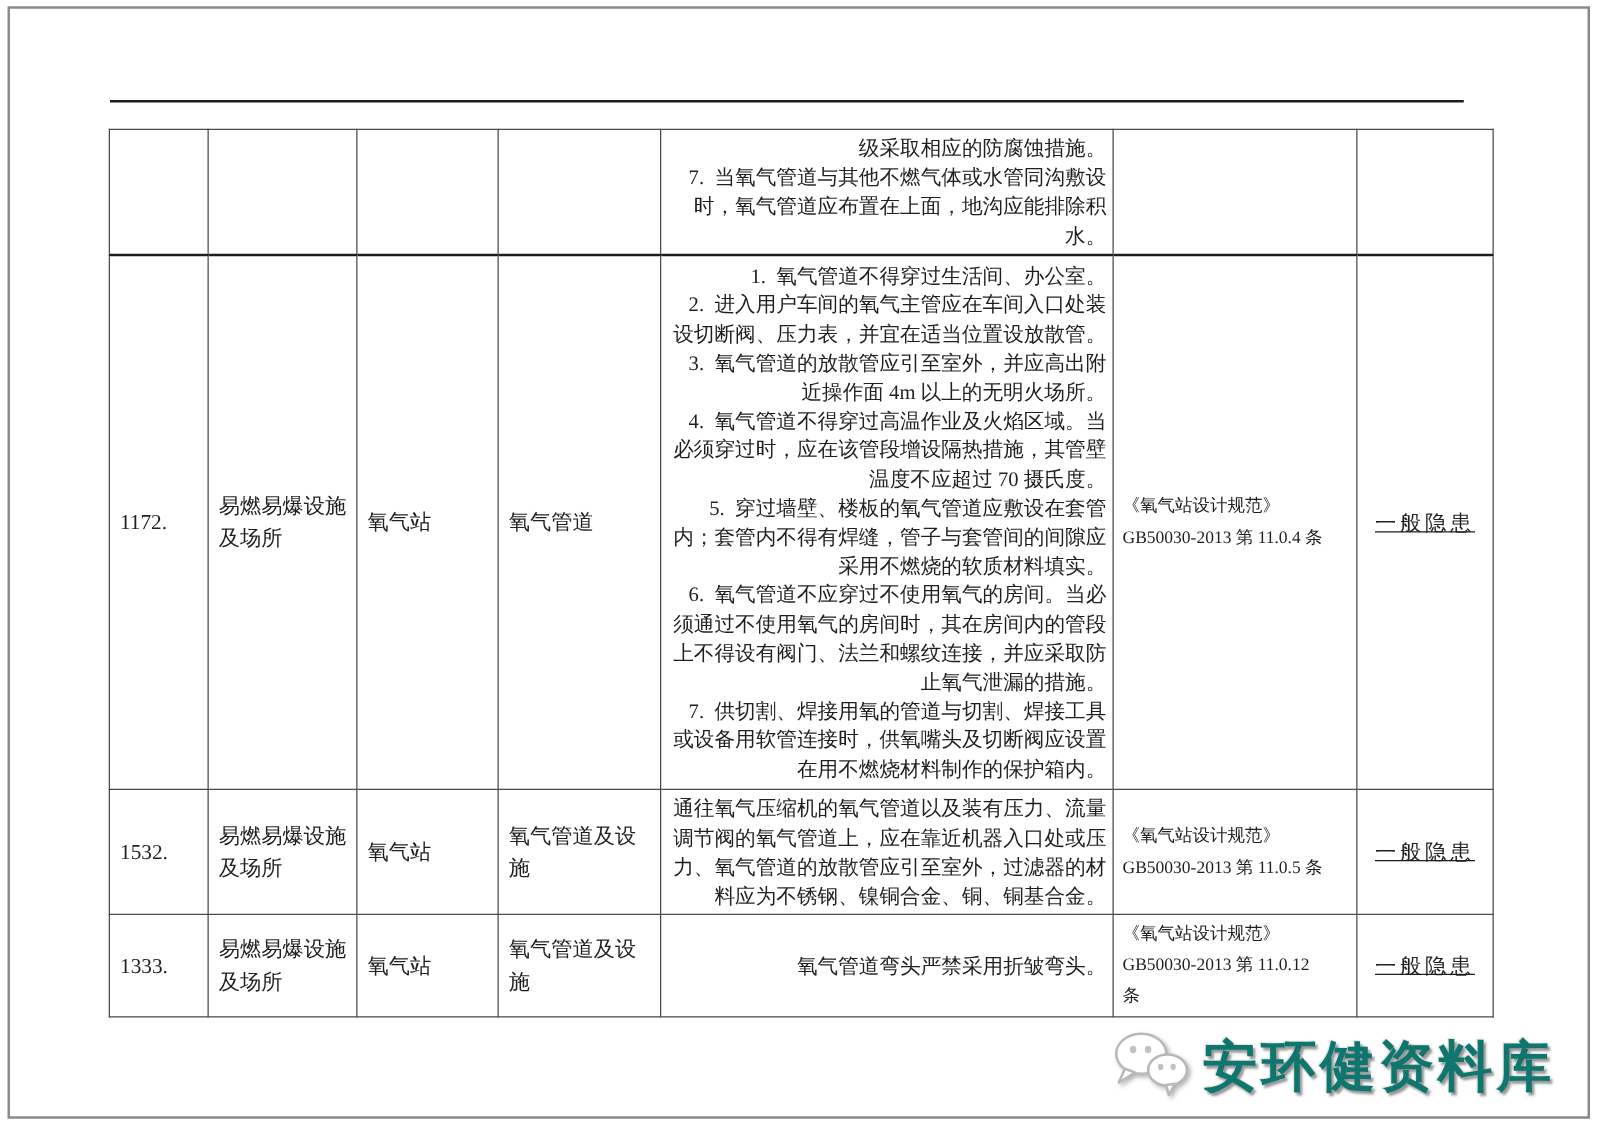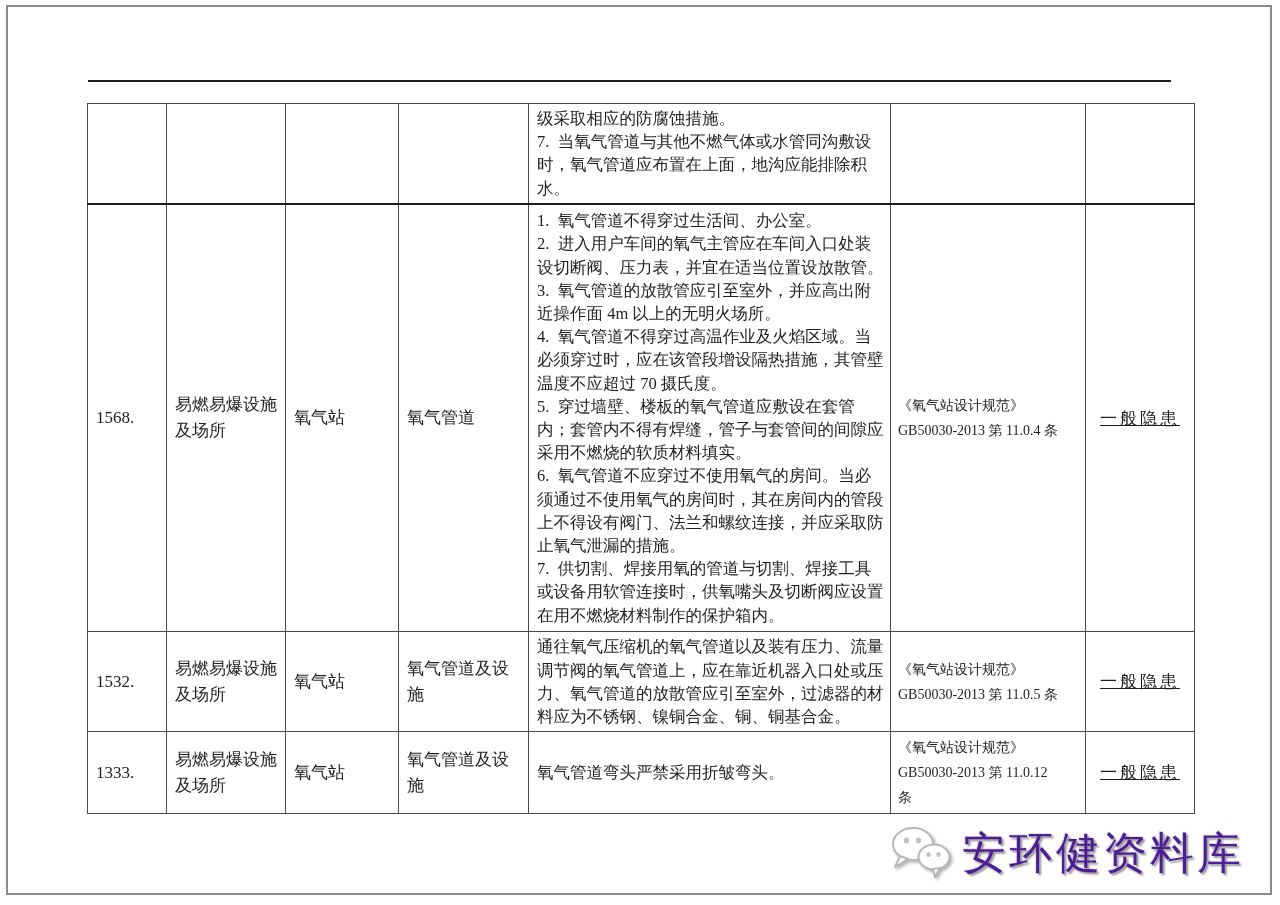--- a/index.html
+++ b/index.html
@@ -49,21 +49,21 @@
   td.c-cat, td.c-site, td.c-item {
     padding: 4px 8px;
     font-size: 17px;
     line-height: 26px;
     text-align: left;
   }
   td.c-desc {
     padding: 3px 5px 3px 8px;
     font-size: 16.5px;
     line-height: 23.2px;
-    text-align: left;
+    text-align: right;
     white-space: pre-wrap;
     vertical-align: middle;
   }
   td.c-basis {
     padding: 3px 4px 3px 7px;
     font-size: 14px;
     line-height: 25px;
     white-space: pre-wrap;
     text-align: left;
   }
@@ -79,24 +79,24 @@
     display: flex;
     align-items: center;
     gap: 8px;
     pointer-events: none;
   }
   .wm-icon {
     filter: drop-shadow(2px 2px 1.5px #b5b5b5);
   }
   .wm-text {
     font-family: "Liberation Sans", "DejaVu Sans", sans-serif;
-    font-weight: normal;
+    font-weight: bold;
     font-size: 44px;
     letter-spacing: 3px;
-    color: #4c1d95;
+    color: #0f766e;
     text-shadow: 2px 2px 2px #969696, -1px -1px 1px #e2e2e2;
   }
 </style>
 </head>
 <body>
 
 <div class="page-frame"></div>
 <div class="top-rule"></div>
 
 <table class="hazard-table">
@@ -114,21 +114,21 @@
       <td class="c-id"></td>
       <td class="c-cat"></td>
       <td class="c-site"></td>
       <td class="c-item"></td>
       <td class="c-desc">级采取相应的防腐蚀措施。
 7.  当氧气管道与其他不燃气体或水管同沟敷设时，氧气管道应布置在上面，地沟应能排除积水。</td>
       <td class="c-basis"></td>
       <td class="c-level"></td>
     </tr>
     <tr style="height:428px">
-      <td class="c-id">1568.</td>
+      <td class="c-id">1172.</td>
       <td class="c-cat">易燃易爆设施及场所</td>
       <td class="c-site">氧气站</td>
       <td class="c-item">氧气管道</td>
       <td class="c-desc">1.  氧气管道不得穿过生活间、办公室。
 2.  进入用户车间的氧气主管应在车间入口处装设切断阀、压力表，并宜在适当位置设放散管。
 3.  氧气管道的放散管应引至室外，并应高出附近操作面 4m 以上的无明火场所。
 4.  氧气管道不得穿过高温作业及火焰区域。当必须穿过时，应在该管段增设隔热措施，其管壁温度不应超过 70 摄氏度。
 5.  穿过墙壁、楼板的氧气管道应敷设在套管内；套管内不得有焊缝，管子与套管间的间隙应采用不燃烧的软质材料填实。
 6.  氧气管道不应穿过不使用氧气的房间。当必须通过不使用氧气的房间时，其在房间内的管段上不得设有阀门、法兰和螺纹连接，并应采取防止氧气泄漏的措施。
 7.  供切割、焊接用氧的管道与切割、焊接工具或设备用软管连接时，供氧嘴头及切断阀应设置在用不燃烧材料制作的保护箱内。</td>

